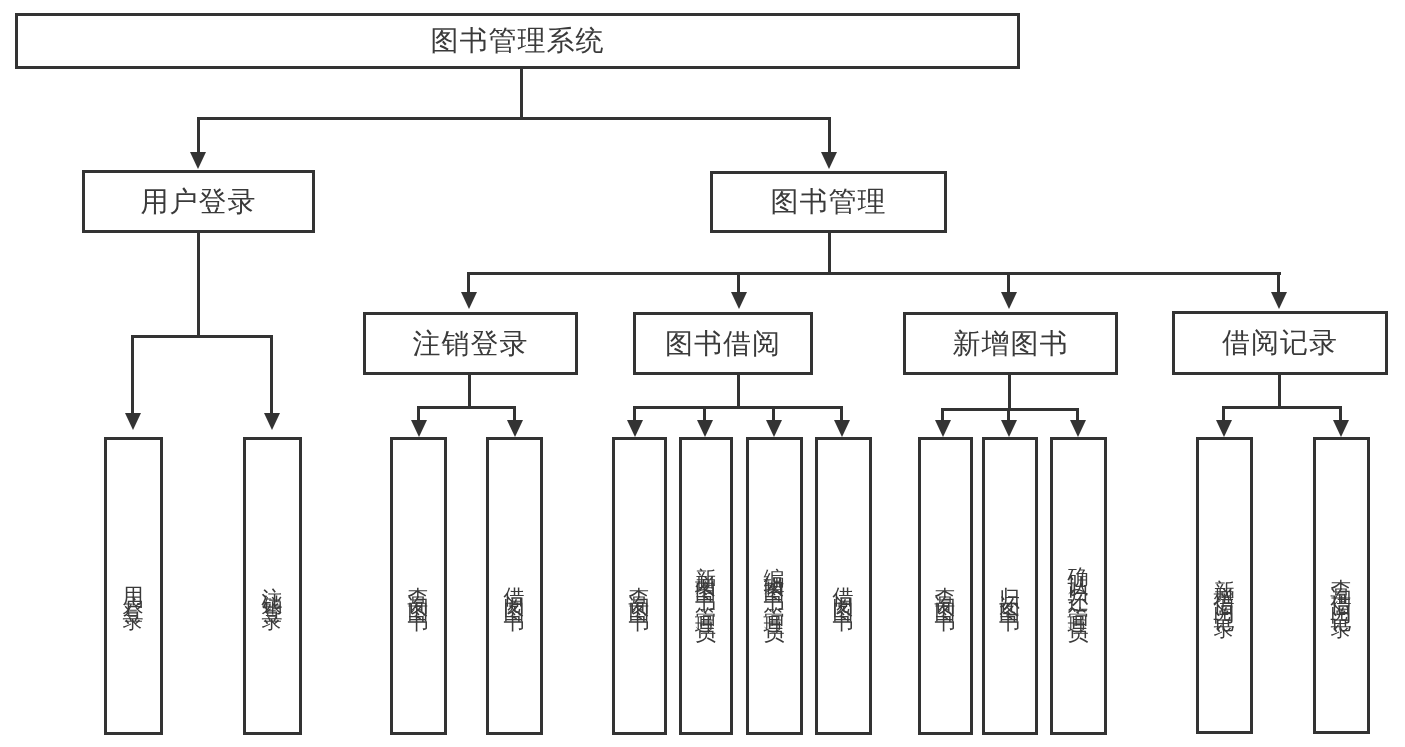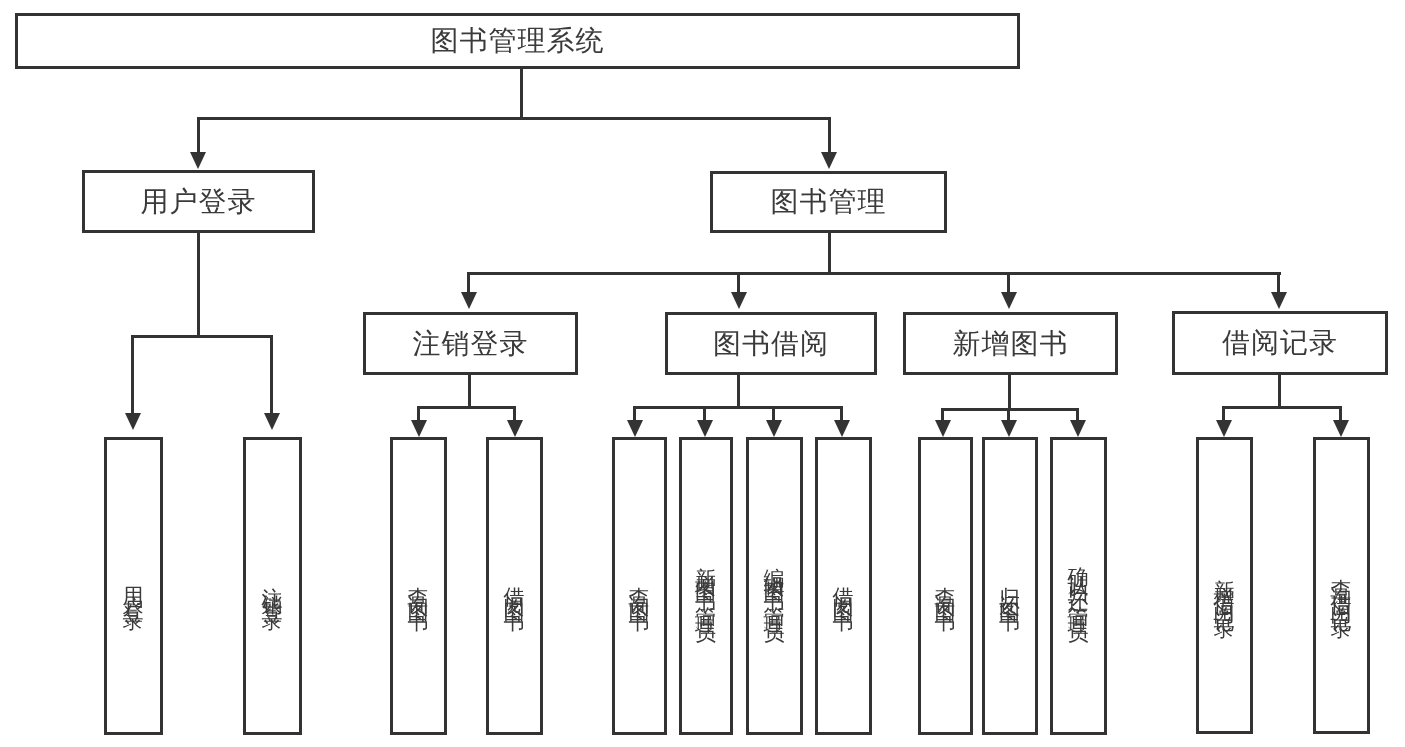--- a/index.html
+++ b/index.html
@@ -122,21 +122,21 @@
   <div class="box h" style="left:82px;top:170px;width:233px;height:63px">
     <span>用户登录</span>
   </div>
   <div class="box h" style="left:710px;top:171px;width:237px;height:62px">
     <span>图书管理</span>
   </div>
 
   <div class="box h" style="left:363px;top:312px;width:215px;height:63px">
     <span>注销登录</span>
   </div>
-  <div class="box h" style="left:665px;top:312px;width:212px;height:63px">
+  <div class="box h" style="left:633px;top:312px;width:180px;height:63px">
     <span>图书借阅</span>
   </div>
   <div class="box h" style="left:903px;top:312px;width:215px;height:63px">
     <span>新增图书</span>
   </div>
   <div class="box h" style="left:1172px;top:311px;width:216px;height:64px">
     <span>借阅记录</span>
   </div>
 
   <div class="box v" style="left:104px;top:437px;width:59px;height:298px">

